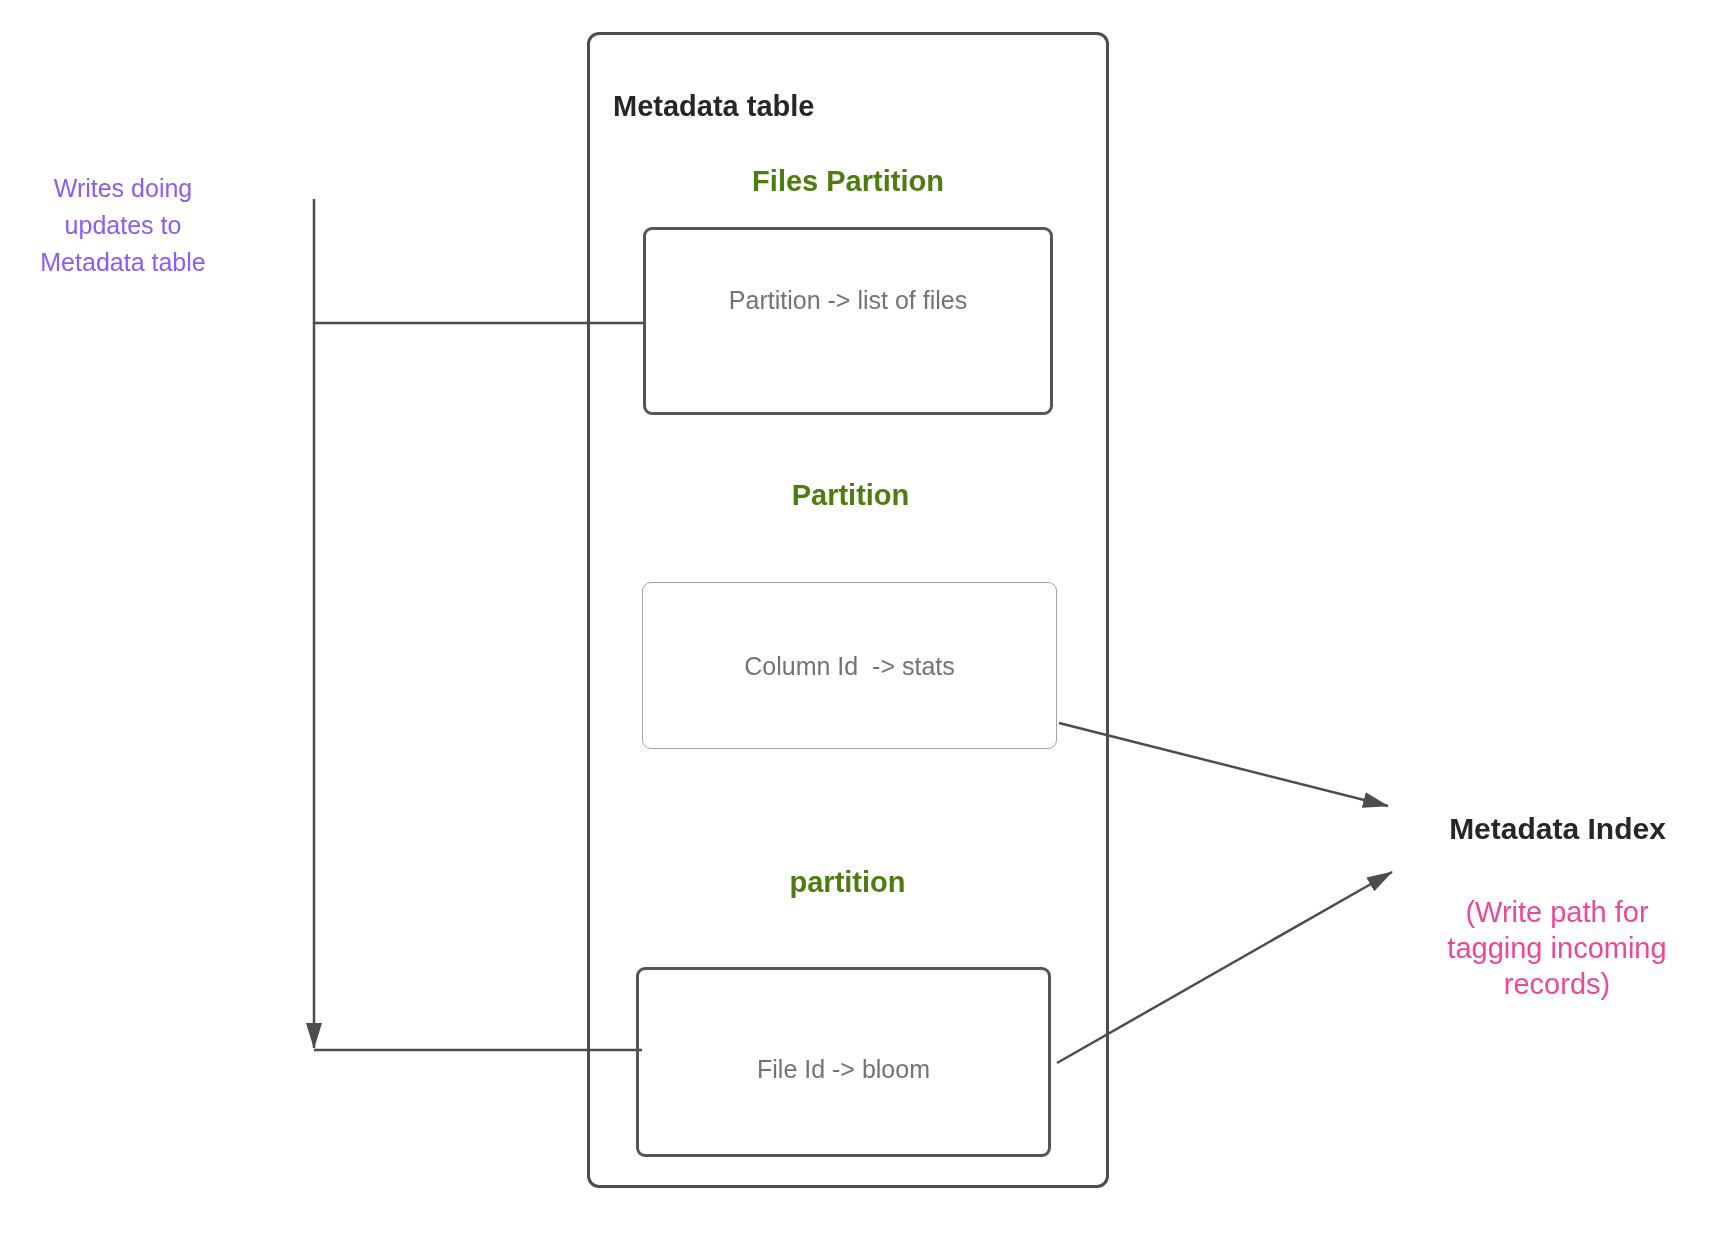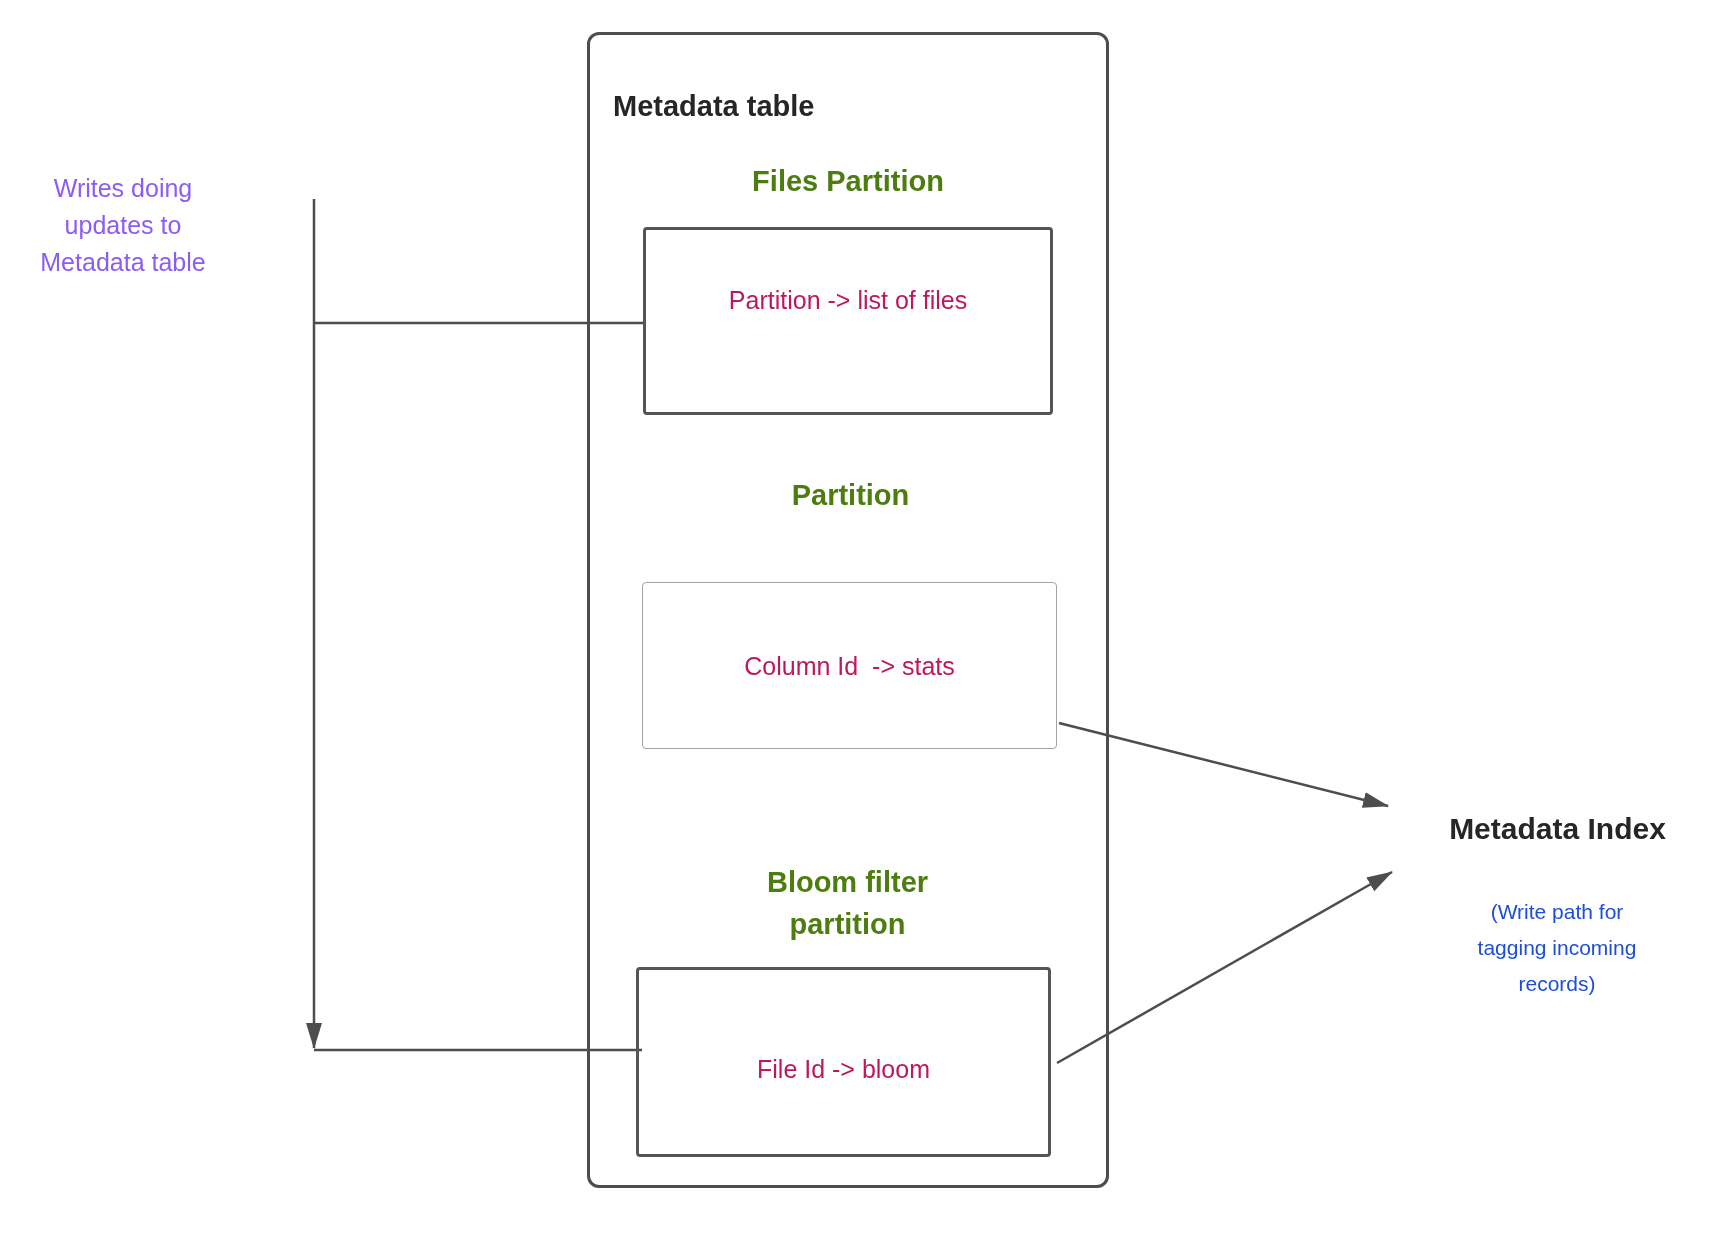--- a/index.html
+++ b/index.html
@@ -60,31 +60,31 @@
     font-weight: bold;
     line-height: 42px;
     color: #4d7c0f;
   }
   .h-files   { left: 643px; top: 160px; width: 410px; }
   .h-stats   { left: 643px; top: 474px; width: 415px; }
   .h-bloom   { left: 640px; top: 861px; width: 415px; }
   .part-box {
     position: absolute;
     border: 3px solid #555555;
-    border-radius: 4px;
+    border-radius: 9px;
     box-sizing: border-box;
     display: flex;
     flex-direction: column;
     align-items: center;
     justify-content: center;
     font-size: 25px;
     line-height: 36px;
     text-align: center;
     background: transparent;
-    color: #be185d;
+    color: #737373;
   }
   .box-files { left: 643px; top: 227px; width: 410px; height: 188px; padding-bottom: 42px; }
   .box-stats { left: 642px; top: 582px; width: 415px; height: 167px; border: 1px solid #a3a3a3; }
   .box-bloom { left: 636px; top: 967px; width: 415px; height: 190px; padding-top: 14px; }
   .box-text { white-space: pre-wrap; }
   .index-title {
     position: absolute;
     left: 1395px;
     top: 812px;
     width: 325px;
@@ -92,23 +92,23 @@
     font-size: 30px;
     font-weight: bold;
     color: #262626;
   }
   .index-subtitle {
     position: absolute;
     left: 1417px;
     top: 894px;
     width: 280px;
     text-align: center;
-    font-size: 21px;
+    font-size: 29px;
     line-height: 36px;
-    color: #1d4ed8;
+    color: #ec4899;
   }
 </style>
 </head>
 <body>
 
 <div class="canvas">
 
   <svg class="connectors" viewBox="0 0 1718 1244" xmlns="http://www.w3.org/2000/svg">
     <defs>
       <marker id="ah" markerUnits="userSpaceOnUse" markerWidth="30" markerHeight="20" refX="25" refY="8" orient="auto">
@@ -142,21 +142,20 @@
   </div>
 
   <div class="section-heading h-stats">
     <div>Partition</div>
   </div>
   <div class="part-box box-stats">
     <div class="box-text">Column Id  -&gt; stats</div>
   </div>
 
   <div class="section-heading h-bloom">
-    <div>Bloom filter</div>
     <div>partition</div>
   </div>
   <div class="part-box box-bloom">
     <div class="box-text">File Id -&gt; bloom</div>
   </div>
 
   <div class="index-title">Metadata Index</div>
   <div class="index-subtitle">
     <div>(Write path for</div>
     <div>tagging incoming</div>

